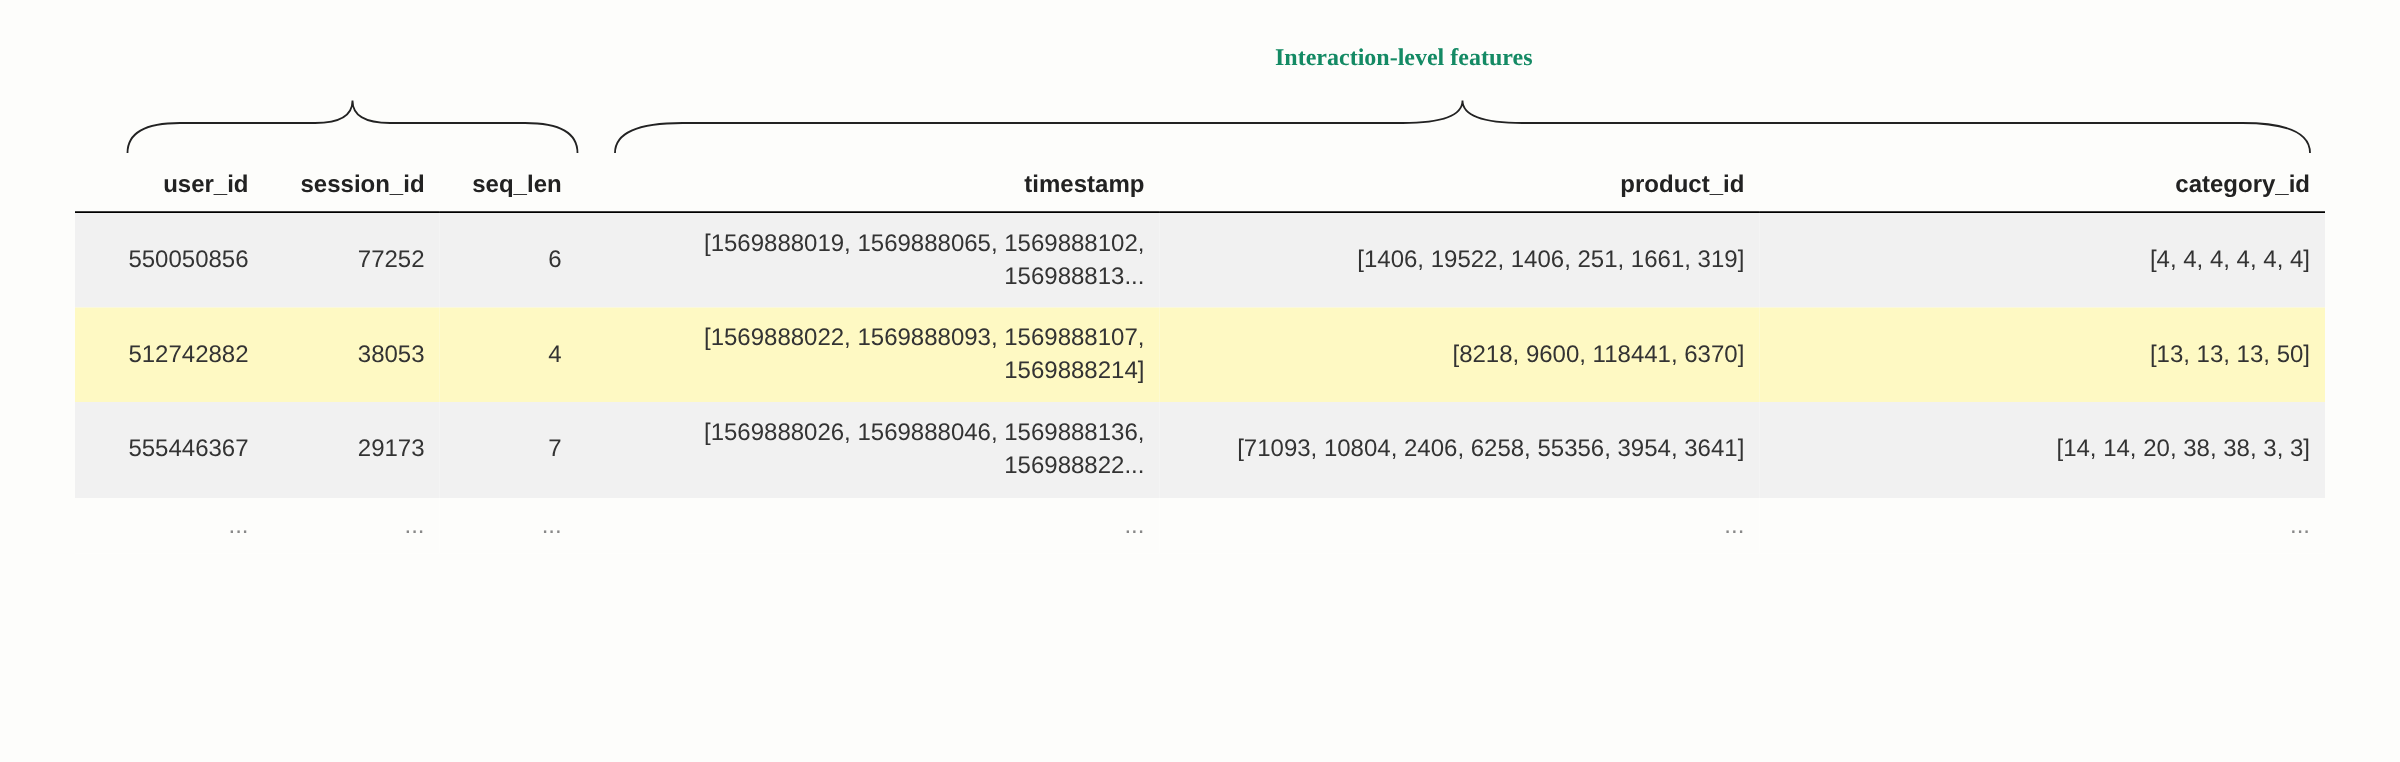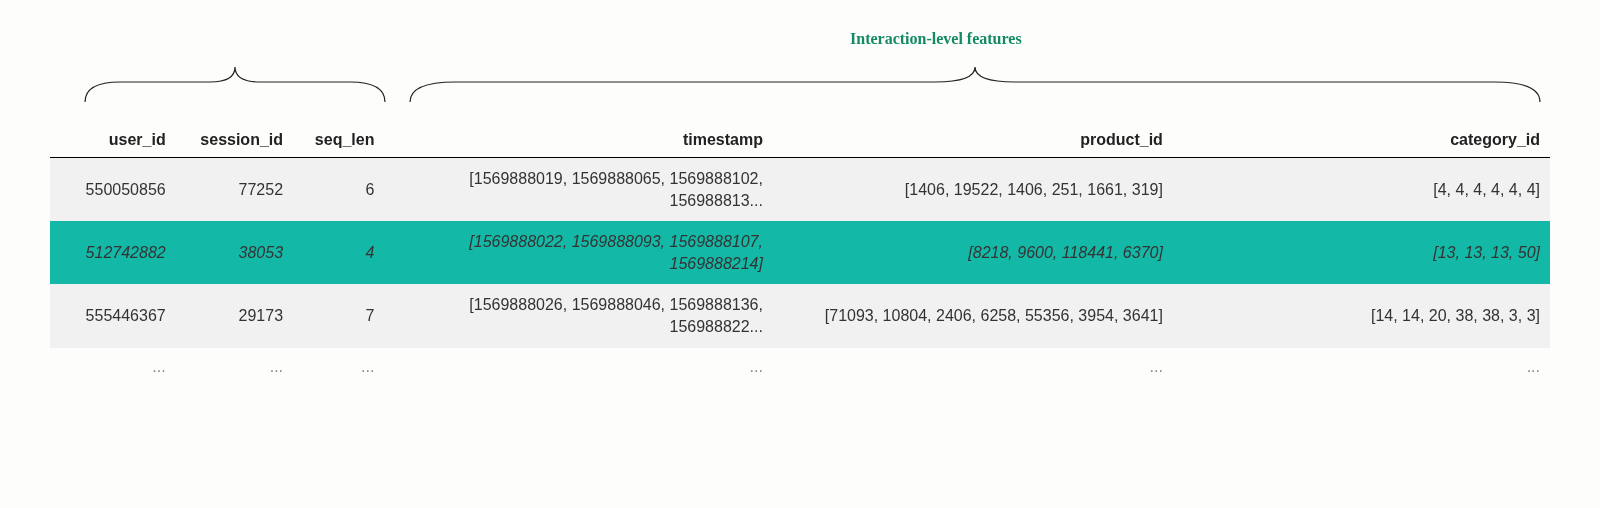--- a/index.html
+++ b/index.html
@@ -46,21 +46,20 @@
     }
     .brace path {
       fill: none;
       stroke: #222;
       stroke-width: 1.2;
     }
     table {
       border-collapse: collapse;
       width: 100%;
       font-size: 16px;
-      margin-top: 16px;
     }
     thead th {
       text-align: right;
       font-weight: bold;
       padding: 8px 10px;
       border-bottom: 1.5px solid #000;
       color: #222;
     }
     tbody td {
       text-align: right;
@@ -69,22 +68,21 @@
       color: #333;
       line-height: 1.35;
     }
     tbody tr:nth-child(odd) {
       background: #f1f1f1;
     }
     tbody tr:nth-child(even) {
       background: #ffffff;
     }
     tbody tr.highlight {
-      background: #14b8a6;
-      font-style: italic;
+      background: #fef9c3;
     }
     .col-user { width: 110px; }
     .col-session { width: 100px; }
     .col-seq { width: 80px; }
     .col-ts { width: 340px; }
     .col-prod { width: 350px; }
     .col-cat { width: 330px; }
     .ellipsis-row td {
       color: #888;
       padding: 8px 10px;

